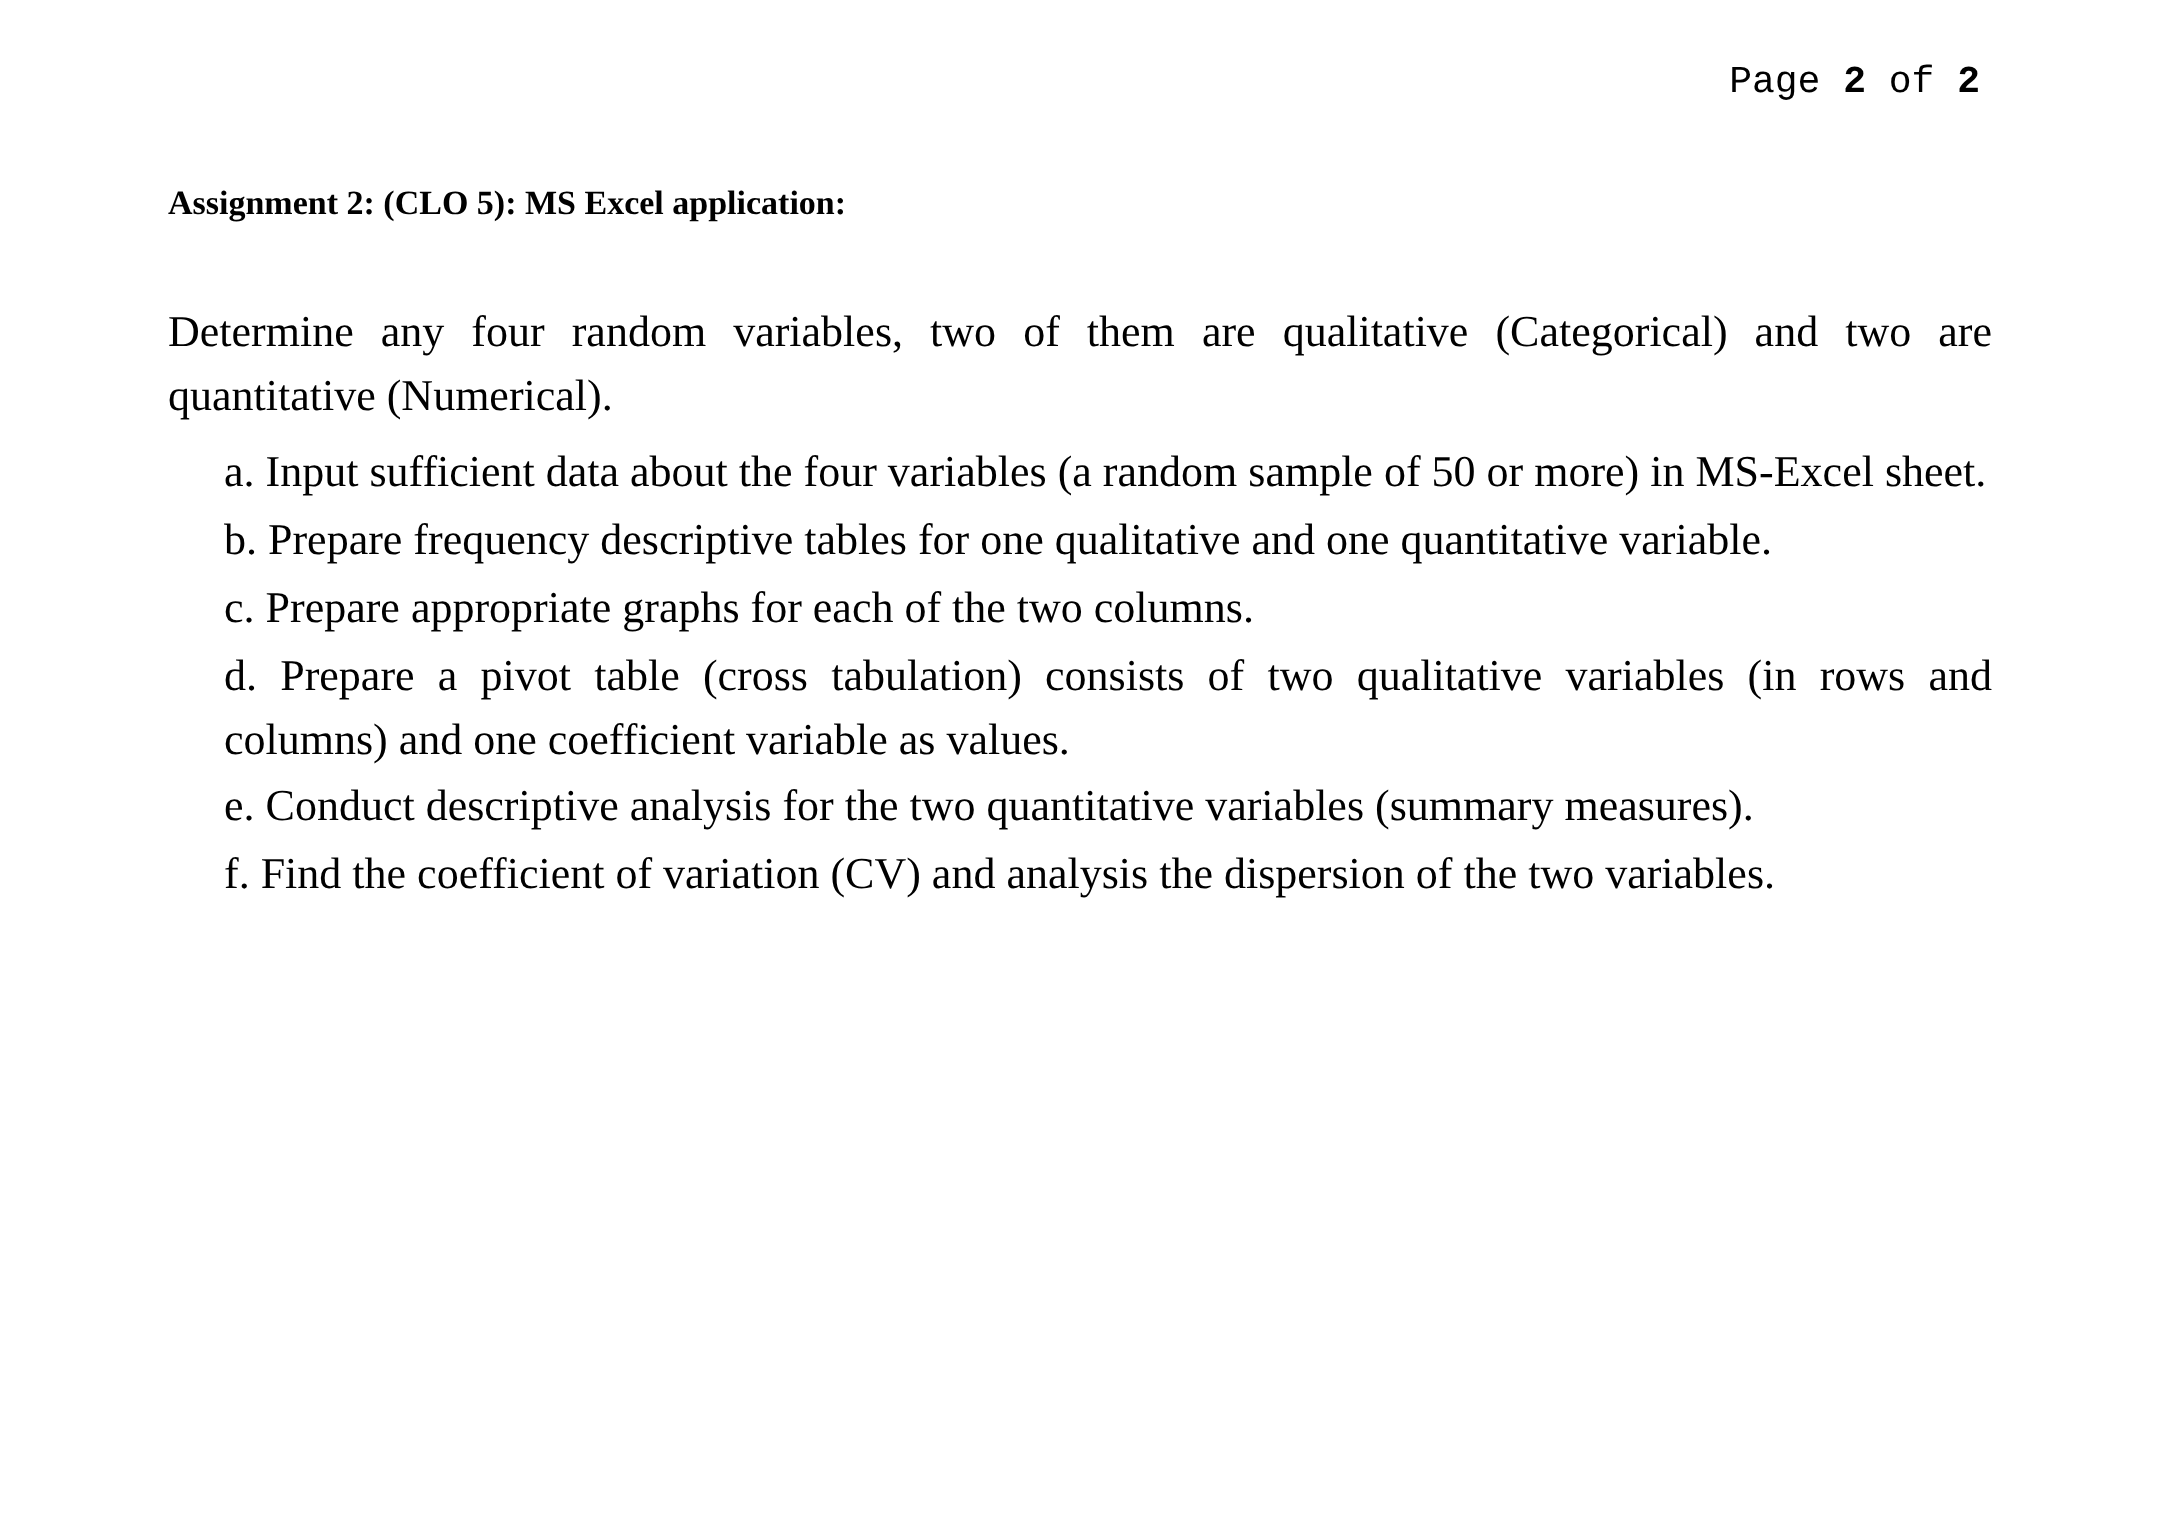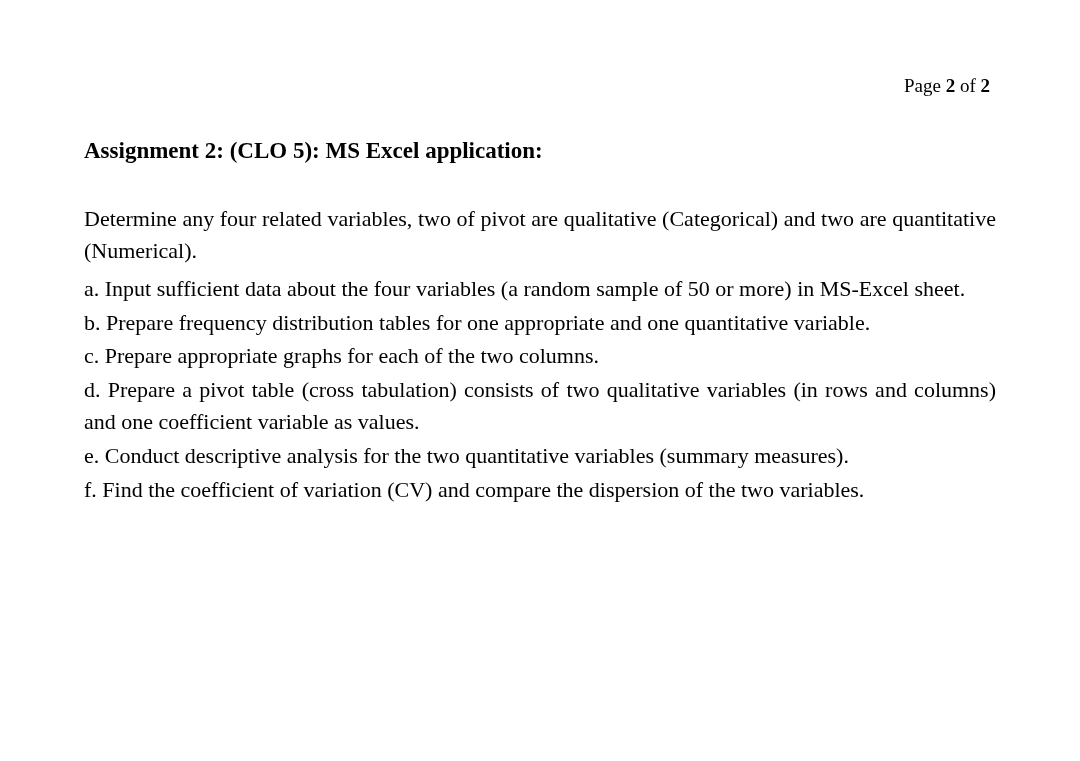--- a/index.html
+++ b/index.html
@@ -13,51 +13,51 @@
       width: 1080px;
       height: 761px;
       padding: 28px 84px 40px 84px;
       color: #000000;
       font-size: 22px;
       line-height: 1.45;
     }
     .page-indicator {
       text-align: right;
       font-size: 19px;
-      font-family: Liberation Serif, serif;
+      font-family: Liberation Mono, monospace;
       margin-bottom: 34px;
       padding-right: 6px;
-      margin-top: 44px;
     }
     .page-indicator .num {
       font-weight: bold;
     }
     .title {
       font-weight: bold;
-      font-size: 23px;
+      font-size: 17px;
       margin-bottom: 36px;
     }
     .intro {
       text-align: justify;
       margin-bottom: 6px;
     }
     .item {
       text-align: justify;
       margin-bottom: 2px;
+      margin-left: 28px;
     }
   </style>
 </head>
 <body>
 
 <div class="page-indicator">
   <span>Page </span><span class="num">2</span><span> of </span><span class="num">2</span>
 </div>
 
 <div class="title">Assignment 2: (CLO 5): MS Excel application:</div>
 
-<div class="intro">Determine any four related variables, two of pivot are qualitative (Categorical) and two are quantitative (Numerical).</div>
+<div class="intro">Determine any four random variables, two of them are qualitative (Categorical) and two are quantitative (Numerical).</div>
 
 <div class="item">a. Input sufficient data about the four variables (a random sample of 50 or more) in MS-Excel sheet.</div>
-<div class="item">b. Prepare frequency distribution tables for one appropriate and one quantitative variable.</div>
+<div class="item">b. Prepare frequency descriptive tables for one qualitative and one quantitative variable.</div>
 <div class="item">c. Prepare appropriate graphs for each of the two columns.</div>
 <div class="item">d. Prepare a pivot table (cross tabulation) consists of two qualitative variables (in rows and columns) and one coefficient variable as values.</div>
 <div class="item">e. Conduct descriptive analysis for the two quantitative variables (summary measures).</div>
-<div class="item">f. Find the coefficient of variation (CV) and compare the dispersion of the two variables.</div>
+<div class="item">f. Find the coefficient of variation (CV) and analysis the dispersion of the two variables.</div>
 
 </body></html>

